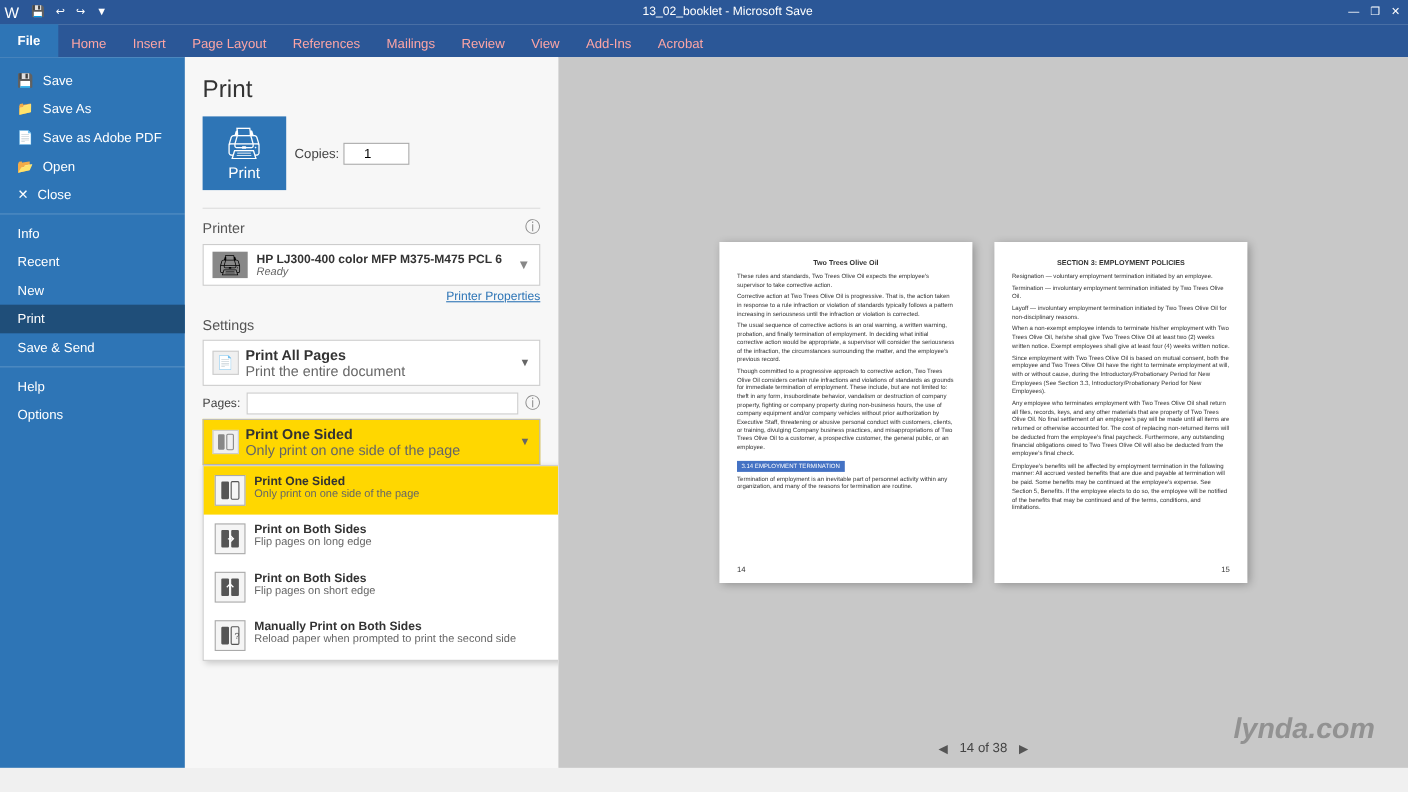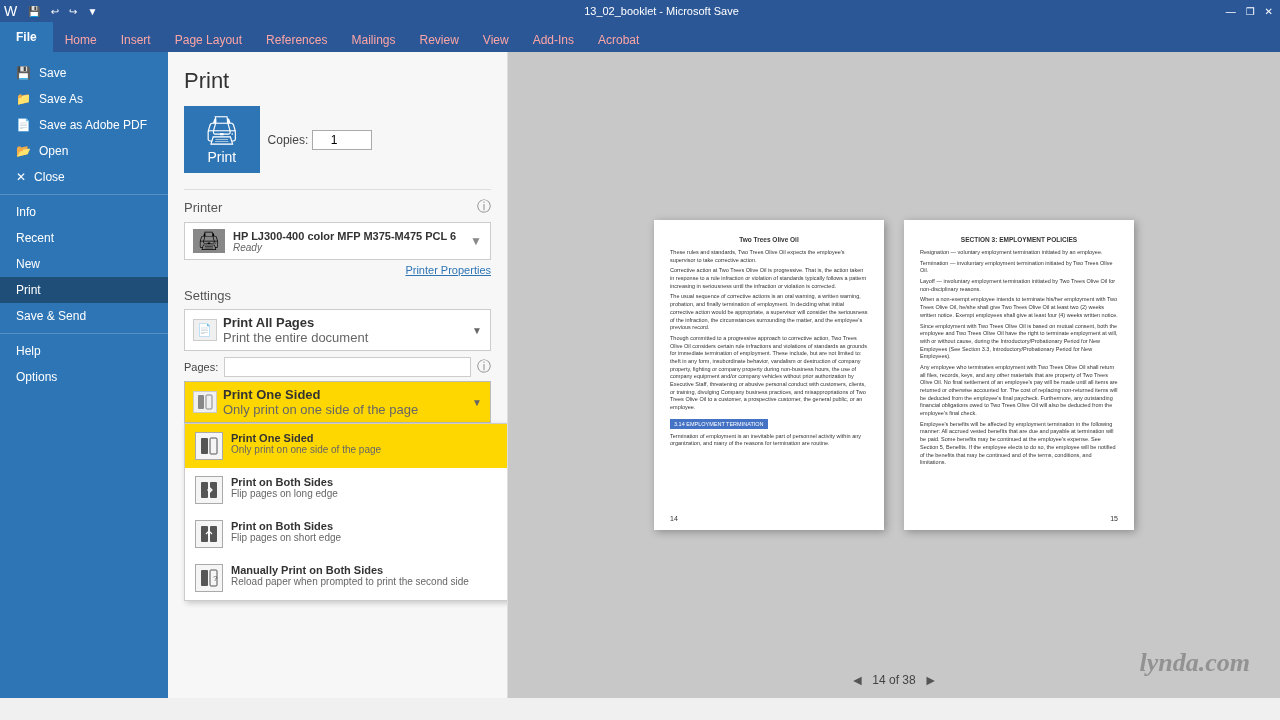--- a/index.html
+++ b/index.html
@@ -537,15 +537,15 @@
     <div class="preview-nav">
       <span class="nav-arrow">◄</span>
       <span>
         <span>14</span>
         <span> of </span>
         <span>38</span>
       </span>
       <span class="nav-arrow">►</span>
     </div>
 
-    <div class="watermark" style="font-size:26px;color:rgba(80,80,80,0.45);font-style:italic;font-family:Liberation Serif, serif;">lynda.com</div>
+    <div class="watermark" style="font-size:26px;color:rgba(80,80,80,0.45);font-style:italic;">lynda.com</div>
   </div>
 </div>
 
 </body></html>

